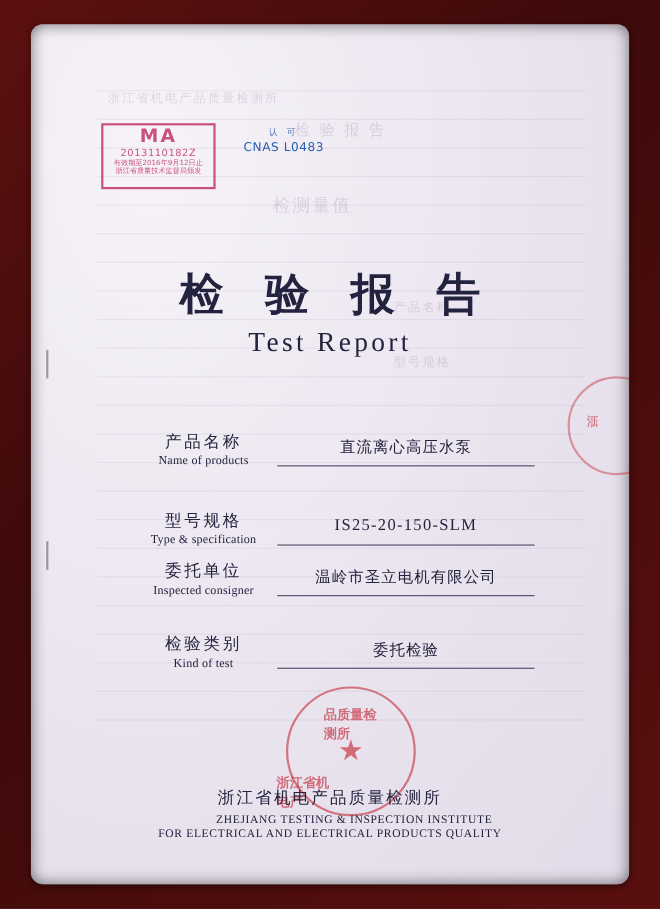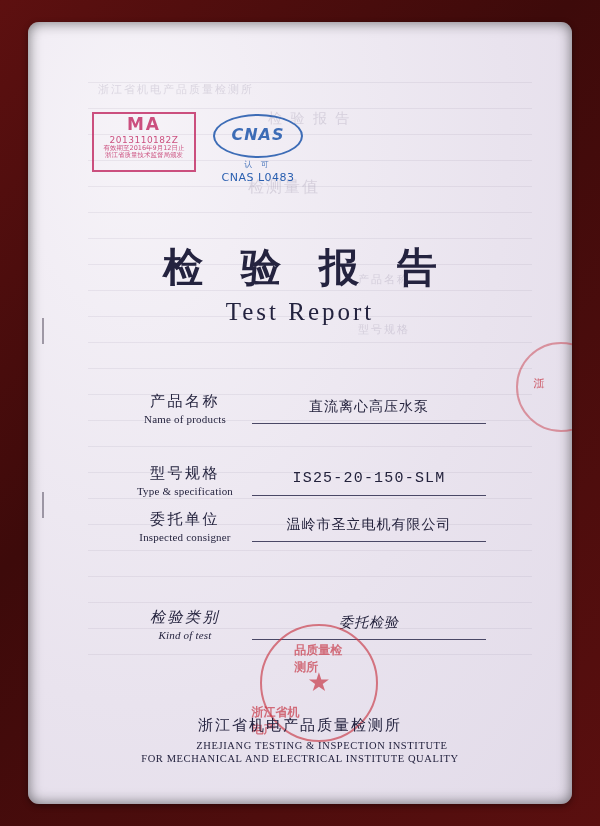--- a/index.html
+++ b/index.html
@@ -195,21 +195,21 @@
     border-bottom: 1px solid #4a4866;
     text-align: center;
     font-size: 14px;
     letter-spacing: 1px;
     color: #23223c;
     font-family: "DejaVu Sans", sans-serif;
     padding-top: 4px;
     box-sizing: border-box;
   }
   .field .value.latin {
-    font-family: Liberation Mono, monospace;
+    font-family: Liberation Serif, serif;
     letter-spacing: 1.2px;
     font-size: 15px;
   }
   
   #institute {
     position: absolute;
     left: 0; right: 0;
     bottom: 40px;
     text-align: center;
     color: #24233f;
@@ -333,23 +333,20 @@
     <div class="bind" style="top:470px;"></div>
 
     <div id="ma-seal">
       <div class="ma-big">MA</div>
       <div class="ma-num">2013110182Z</div>
       <div class="ma-l1">有效期至2016年9月12日止</div>
       <div class="ma-l2">浙江省质量技术监督局颁发</div>
     </div>
 
     <div id="cnas">
-      <div class="oval">
-        <span>CNAS</span>
-      </div>
       <div class="sub">认 可</div>
       <div class="code">CNAS L0483</div>
     </div>
 
 
     <div id="title-cn">检 验 报 告</div>
     <div id="title-en">Test  Report</div>
 
     <div class="field" style="top:370px;">
       <div class="labels">
@@ -368,21 +365,21 @@
     </div>
 
     <div class="field" style="top:488px;">
       <div class="labels">
         <div class="lab-cn">委托单位</div>
         <div class="lab-en">Inspected consigner</div>
       </div>
       <div class="value">温岭市圣立电机有限公司</div>
     </div>
 
-    <div class="field" style="top:586px;font-style:italic;">
+    <div class="field" style="top:554px;">
       <div class="labels">
         <div class="lab-cn">检验类别</div>
         <div class="lab-en">Kind of test</div>
       </div>
       <div class="value">委托检验</div>
     </div>
 
     <div id="side-stamp">
       <span>浙江</span>
     </div>
@@ -393,17 +390,17 @@
         <span style="transform:rotate(-62deg) translate(-50px,-50px) rotate(62deg);">浙江省机电产</span>
       </div>
       <div class="arc">
         <span style="transform:rotate(64deg) translate(-48px,4px) rotate(-64deg);">品质量检测所</span>
       </div>
     </div>
 
     <div id="institute">
       <div class="cn">浙江省机电产品质量检测所</div>
       <div class="en1">ZHEJIANG TESTING &amp; INSPECTION INSTITUTE</div>
-      <div class="en2">FOR MECHANICAL AND ELECTRICAL INSTITUTE QUALITY</div>
+      <div class="en2">FOR ELECTRICAL AND ELECTRICAL PRODUCTS QUALITY</div>
     </div>
 
   </div>
 </div>
 
 </body></html>

